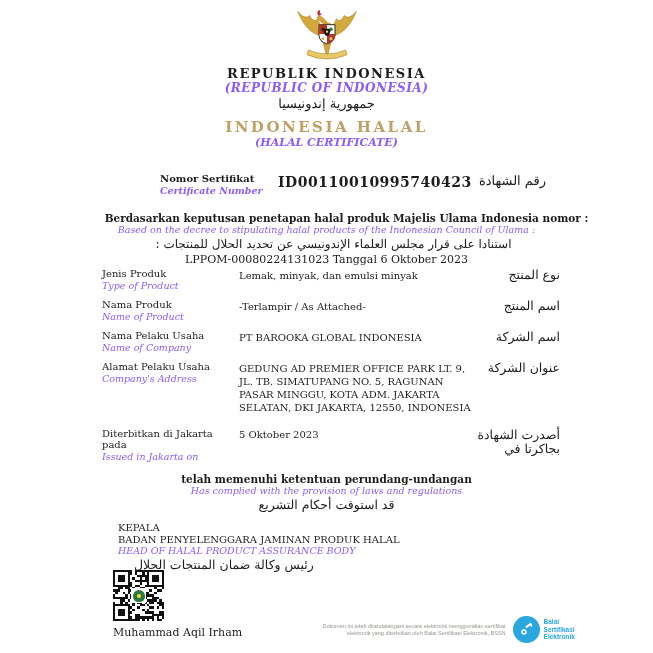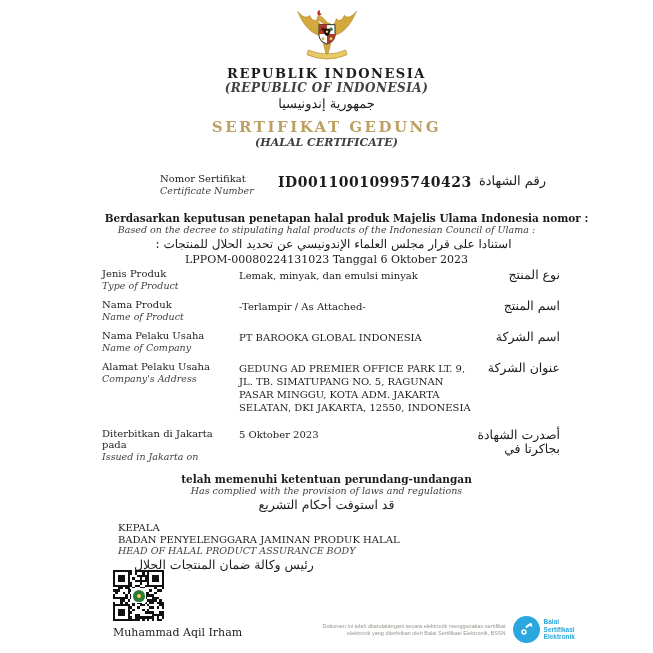--- a/index.html
+++ b/index.html
@@ -1,36 +1,36 @@
 <!DOCTYPE html>
 <html><head>
 <meta charset="utf-8">
 <style>
   * { margin:0; padding:0; box-sizing:border-box; }
   html,body { background:#ffffff; }
   .page {
     position:relative; width:653px; height:653px; background:#fff; overflow:hidden;
     font-family:"DejaVu Serif","Liberation Serif",serif; color:#1c1c1c;
   }
-  .green  { color:#404040; font-style:italic; }
+  .green  { color:#8b5cf6; font-style:italic; }
   .gold   { color:#bda164; }
 
   
   .header { position:absolute; top:2px; left:0; right:0; text-align:center; }
   .emblem { display:block; margin:0 auto 4px auto; }
   .country-id { font-size:13px; font-weight:bold; letter-spacing:1.5px; }
   .country-en { font-size:12px; font-weight:bold; letter-spacing:0.5px; }
   .country-ar { font-size:13px; margin-top:1px; }
   .title-id   { font-size:15px; font-weight:bold; letter-spacing:2.5px; margin-top:7px; }
   .title-en   { font-size:11px; font-weight:bold; }
   .title-ar   { font-size:28px; line-height:32px; margin-top:2px; }
 
   
   .cert-row { position:absolute; top:173px; left:118px; right:96px; display:flex; align-items:flex-start; }
-  .cert-label { margin-left:42px; width:118px; font-size:10px; line-height:12px; }
+  .cert-label { margin-left:42px; width:118px; font-size:10px; line-height:12px;font-weight:bold; }
   .cert-label .sub { font-size:9.5px; }
   .cert-value { width:190px; font-size:14px; font-weight:bold; letter-spacing:0.5px; padding-top:1px; }
   .cert-ar { flex:1; text-align:center; font-size:13px; direction:rtl; }
 
   
   .decree { position:absolute; top:212px; left:0; right:0; text-align:center; }
   .decree-id { font-size:10.5px; font-weight:bold;padding-left:40px; }
   .decree-en { font-size:9.5px; }
   .decree-ar { font-size:12px; margin-top:2px; direction:rtl;padding-left:14px; }
   .decree-no { font-size:11px; margin-top:2px; }
@@ -103,21 +103,21 @@
         <circle cx="44" cy="55" r="2.2" fill="#c9b24a"></circle>
         <circle cx="56" cy="55" r="2.2" fill="#e8c96a"></circle>
         <path d="M45,42.5 h10 v3 h-10 Z" fill="#111"></path>
         <path d="M46,40 h8 v7 q0,3 -4,4 q-4,-1 -4,-4 Z" fill="#111"></path>
         <circle cx="50" cy="44.5" r="1.8" fill="#ffd24a"></circle>
       </g>
     </svg>
     <div class="country-id">REPUBLIK INDONESIA</div>
     <div class="country-en green">(REPUBLIC OF INDONESIA)</div>
     <div class="country-ar" dir="rtl">جمهورية إندونيسيا</div>
-    <div class="title-id gold">SERTIFIKAT GEDUNG</div>
+    <div class="title-id gold">INDONESIA HALAL</div>
     <div class="title-en green">(HALAL CERTIFICATE)</div>
   </div>
 
   <div class="cert-row">
     <div class="cert-label">
       <div>Nomor Sertifikat</div>
       <div class="sub green">Certificate Number</div>
     </div>
     <div class="cert-value">ID00110010995740423</div>
     <div class="cert-ar">رقم الشهادة</div>

